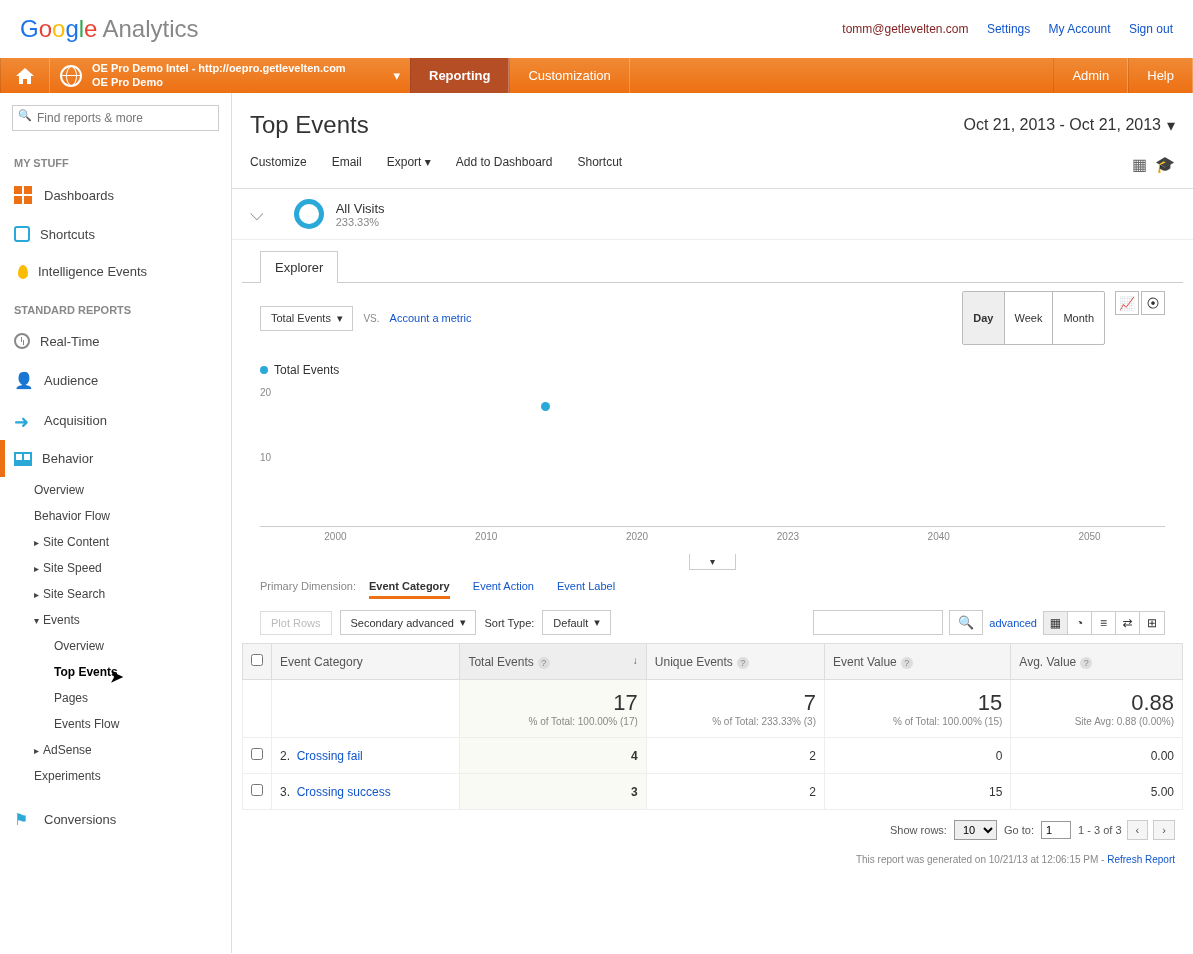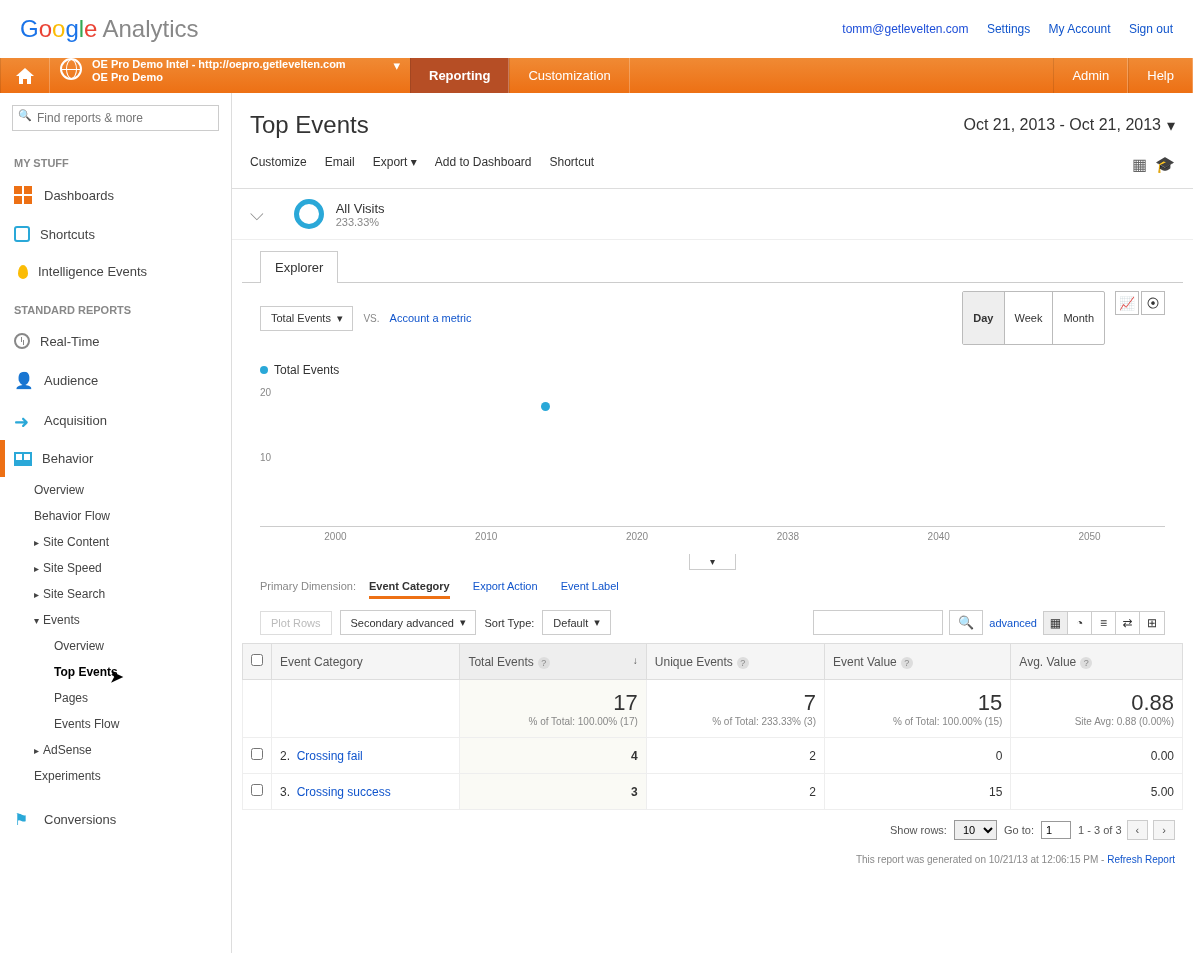--- a/index.html
+++ b/index.html
@@ -3,26 +3,26 @@
 <meta charset="utf-8">
 <style>
 * { box-sizing: border-box; margin: 0; padding: 0; }
 body { font-family: Arial, sans-serif; font-size: 13px; color: #333; background: #fff; }
 .top-bar { height: 58px; display: flex; align-items: center; padding: 0 20px; }
 .logo { font-size: 24px; }
 .logo .g1{color:#1a73e8}.logo .o1{color:#ea4335}.logo .o2{color:#fbbc05}.logo .g2{color:#1a73e8}.logo .l{color:#34a853}.logo .e{color:#ea4335}
 .logo .analytics { color:#888; margin-left: 5px; font-weight: 300;}
 .top-links { margin-left: auto; font-size: 12px; }
 .top-links a { color: #15c; text-decoration: none; margin-left: 15px; }
-.top-links .email { color: #1d4ed8; }
+.top-links .email { color: #7f1d1d; }
 .nav-bar { background: #ed7014; background: linear-gradient(#f08a34,#ed7014); height: 35px; display: flex; color: #fff; font-size: 13px; }
 .nav-item { padding: 0 18px; display:flex; align-items:center; border-right: 1px solid rgba(255,255,255,0.25); border-left: 1px solid rgba(0,0,0,0.1); cursor:pointer;}
 .nav-item.home { padding: 0 15px; }
 .nav-item.active { background: #b64e25; }
-.nav-prop { display:flex; align-items:flex-start; padding: 0 10px; flex: 0 0 360px; position: relative;}
+.nav-prop { display:flex; align-items:center; padding: 0 10px; flex: 0 0 360px; position: relative;}
 .nav-prop .globe { width:22px;height:22px;border:2px solid #fff;border-radius:50%;margin-right:10px;display:flex;align-items:center;justify-content:center;position:relative;}
 .nav-prop .globe::before{content:"";position:absolute;width:100%;height:1px;background:#fff;}
 .nav-prop .globe::after{content:"";position:absolute;width:50%;height:100%;border:1px solid #fff;border-radius:50%;}
 .nav-prop .texts { font-size: 11px; line-height: 1.2; }
 .nav-prop .caret { margin-left: auto; }
 .nav-spacer { flex: 1; }
 .main-wrap { display: flex; }
 .sidebar { width: 232px; border-right: 1px solid #ddd; background: #fff; min-height: 860px; }
 .search-wrap { padding: 12px; }
 .search-box { width: 100%; border: 1px solid #ccc; padding: 5px 8px 5px 24px; font-size: 12px; color: #888; background: #fff; }
@@ -44,21 +44,21 @@
 .icon-conv { color:#2aa8d8;font-size:16px;}
 .sub-item { padding: 6px 14px 6px 34px; font-size: 12px; color:#444; cursor:pointer;}
 .sub-item.deeper { padding-left: 54px; }
 .sub-item.active { font-weight: bold; color:#000;}
 .sub-item .caret-r::before{content:"▸";margin-right:4px;font-size:10px;}
 .sub-item .caret-d::before{content:"▾";margin-right:4px;font-size:10px;}
 .content { flex: 1; background:#fff; padding: 0; }
 .page-hdr { display:flex; padding: 18px 18px 10px; align-items:center;}
 .page-hdr h1 { font-size: 24px; font-weight: normal; }
 .date-sel { margin-left:auto; font-size: 16px; color:#333; display:flex;align-items:center;gap:6px;cursor:pointer;}
-.toolbar { padding: 6px 18px 14px; display:flex; gap:18px; font-size:12px; color:#333; border-bottom:1px solid #ddd;text-align:right;}
+.toolbar { padding: 6px 18px 14px; display:flex; gap:25px; font-size:12px; color:#333; border-bottom:1px solid #ddd;text-align:right;}
 .toolbar span{cursor:pointer;}
 .toolbar .right { margin-left:auto; display:flex; gap:8px; }
 .tb-icon{font-size:16px;color:#666;}
 .segment-row { display:flex; align-items:center; padding: 10px 18px; border-bottom:1px solid #eee;}
 .seg-caret { font-size:18px; color:#888; margin-right:30px; cursor:pointer;}
 .seg-circle { width:30px;height:30px;border:5px solid #2aa8d8;border-radius:50%;margin-right:12px;}
 .seg-text .t1{font-size:13px;}.seg-text .t2{font-size:11px;color:#888;}
 .tabs-row { padding: 10px 18px 0; border-bottom:1px solid #ccc; margin:0 10px;}
 .tab { display:inline-block; padding: 8px 14px; border:1px solid #ccc; border-bottom:none; background:#fff; position:relative;top:1px; font-size:13px;}
 .sub-tabs { padding: 12px 18px; font-size:12px; margin:0 10px;}
@@ -267,30 +267,30 @@
       <div class="chart-legend"><span class="dot"></span><span>Total Events</span></div>
       <div class="chart-body">
         <div class="chart-y" style="top:0;">20</div>
         <div class="chart-y" style="top:65px;">10</div>
         <div class="chart-point" style="left:31%;top:15px;"></div>
       </div>
       <div class="chart-x">
         <span>2000</span>
         <span>2010</span>
         <span>2020</span>
-        <span>2038</span>
+        <span>2023</span>
         <span>2040</span>
         <span>2050</span>
       </div>
     </div>
     <div class="chart-expand"><div>▾</div></div>
     <div class="dim-row">
       <span class="lbl">Primary Dimension:</span>
       <span class="active-dim">Event Category</span>
-      <a>Export Action</a>
+      <a>Event Action</a>
       <a>Event Label</a>
     </div>
     <div class="filter-row">
       <span class="btn-dis">Plot Rows</span>
       <div class="dd"><span>Secondary advanced</span> ▾</div>
       <span style="font-size:11px;">Sort Type:</span>
       <div class="dd"><span>Default</span> ▾</div>
       <div class="right">
         <input class="srch-inp" style="">
         <span class="srch-btn">🔍</span>

